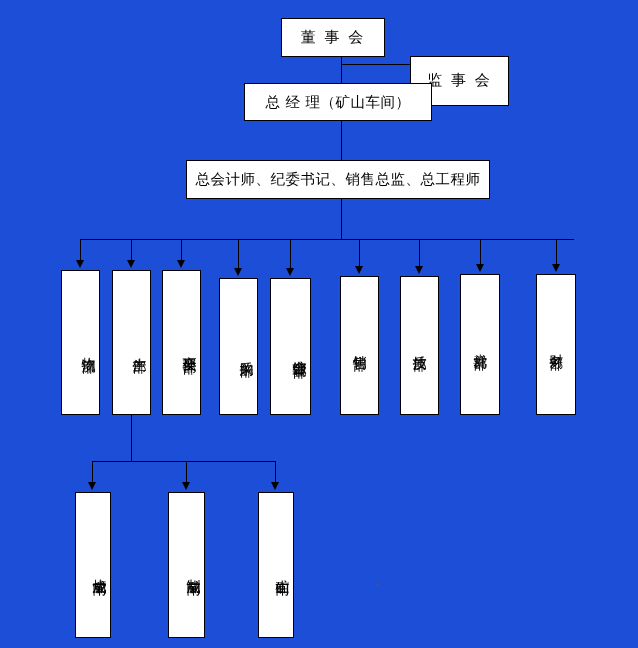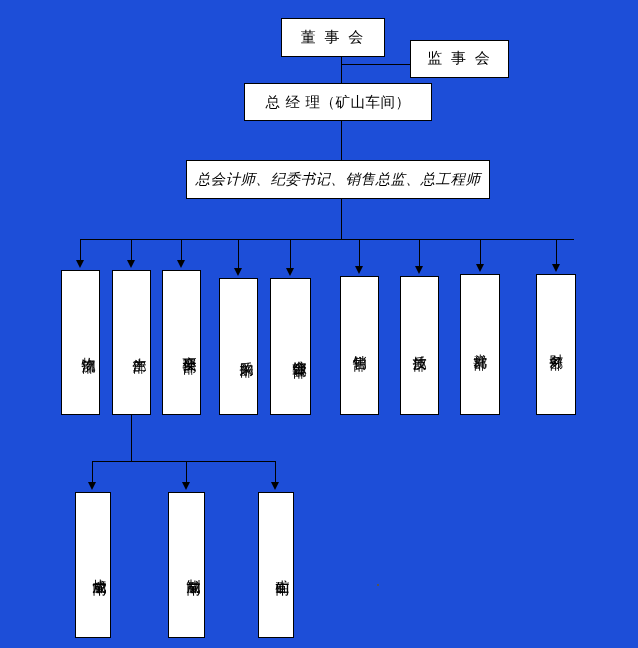--- a/index.html
+++ b/index.html
@@ -77,31 +77,31 @@
     background: #555555;
   }
 </style>
 </head>
 <body>
 
 <div id="chart-canvas">
 
   <div class="node horiz" style="left:281px; top:18px; width:104px; height:39px;">董 事 会</div>
 
-  <div class="node horiz" style="left:410px; top:40px; width:99px; height:38px;">监 事 会</div>
+  <div class="node horiz" style="left:410px; top:56px; width:99px; height:50px;">监 事 会</div>
 
   <div class="line v" style="left:341px; top:57px; height:26px;"></div>
 
   <div class="line h" style="left:341px; top:64px; width:70px;"></div>
 
   <div class="node horiz tight" style="left:244px; top:83px; width:188px; height:38px;">总 经 理（矿山车间）</div>
 
   <div class="line v" style="left:341px; top:121px; height:39px;"></div>
 
-  <div class="node horiz tight" style="left:186px; top:160px; width:304px; height:39px;font-style:italic;">总会计师、纪委书记、销售总监、总工程师</div>
+  <div class="node horiz tight" style="left:186px; top:160px; width:304px; height:39px;">总会计师、纪委书记、销售总监、总工程师</div>
 
   <div class="line v" style="left:341px; top:199px; height:40px;"></div>
 
   <div class="line h" style="left:80px; top:239px; width:494px;"></div>
 
   <div class="line v" style="left:80px; top:239px; height:23px;"></div>
   <div class="arrow" style="left:76px; top:260px;"></div>
 
   <div class="line v" style="left:131px; top:239px; height:23px;"></div>
   <div class="arrow" style="left:127px; top:260px;"></div>

